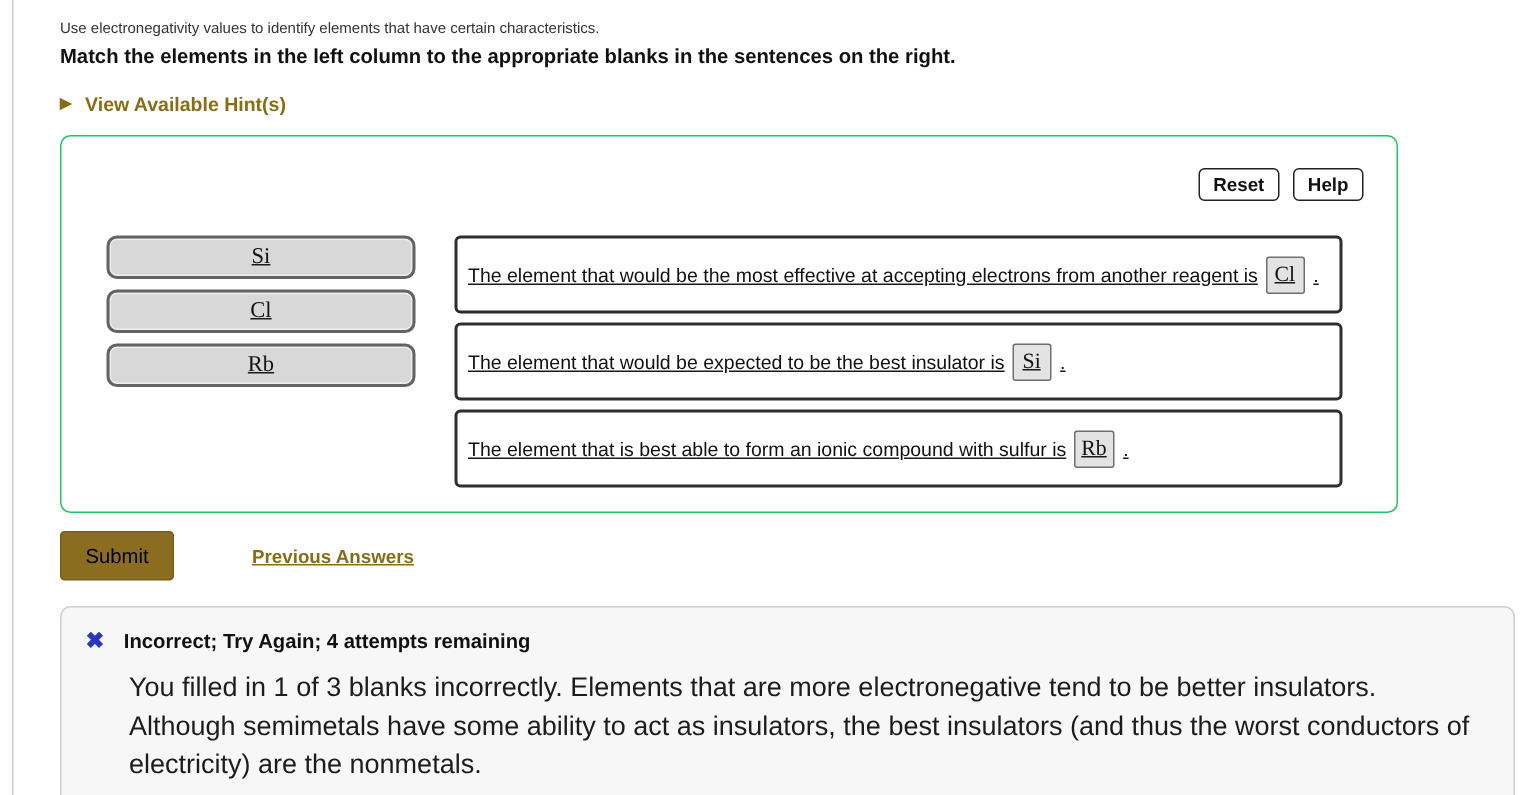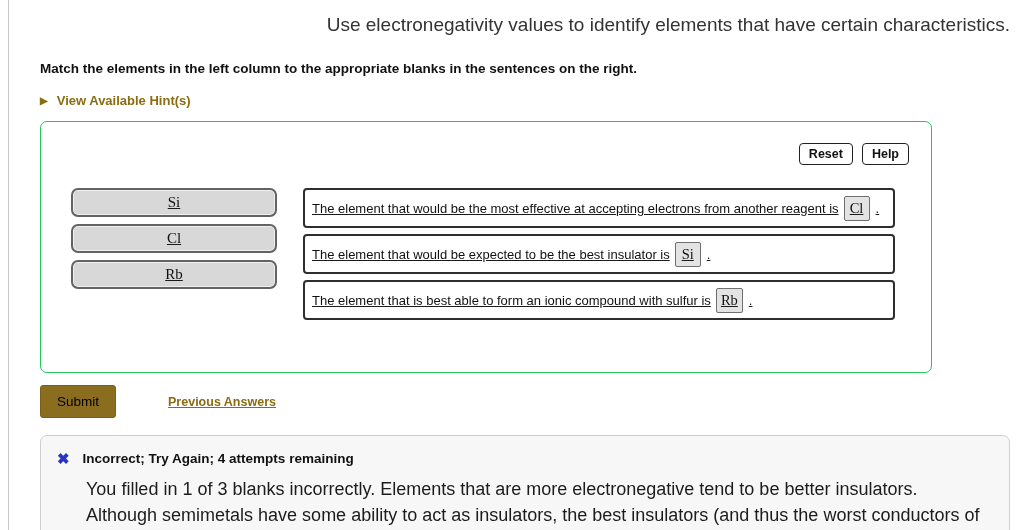--- a/index.html
+++ b/index.html
@@ -3,21 +3,21 @@
 <meta charset="utf-8">
 <style>
   * { margin:0; padding:0; box-sizing:border-box; }
   html, body { background:#ffffff; font-family:"Liberation Sans", sans-serif; color:#1a1a1a; }
   body { width:1024px; height:530px; position:relative; overflow:hidden; }
 
   .left-rule { position:absolute; left:8px; top:0; width:1px; height:530px; background:#c9c9c9; }
 
   .content { padding:14px 14px 0 40px; }
 
-  .instruction { font-size:19px; color:#333; margin-bottom:25px;text-align:right; }
+  .instruction { font-size:10px; color:#333; margin-bottom:5px; }
   .task { font-size:13.5px; font-weight:bold; color:#111; margin-bottom:17px; }
 
   .hints-toggle { display:flex; align-items:center; gap:9px; color:#8a6d13; font-weight:bold;
                   font-size:13px; cursor:pointer; margin-bottom:13px; width:max-content; }
   .hints-toggle .tri { font-size:10px; line-height:1; }
 
   .panel { width:892px; height:252px; border:1px solid #22c55e; border-radius:7px;
            background:#fff; position:relative; }
 
   .panel-toolbar { position:absolute; top:21px; right:22px; display:flex; gap:9px; }
@@ -27,21 +27,21 @@
 
   .match-area { position:absolute; top:66px; left:30px; right:36px; display:flex;text-decoration:underline; }
 
   .tiles { width:206px; margin-right:26px; }
   .tile { height:29px; background:#d8d8d8; border:2px solid #636363; border-radius:7px;
           margin-bottom:7px; display:flex; align-items:center; justify-content:center;
           font-family:"Liberation Serif", serif; font-size:15px; color:#111; cursor:grab;
           box-shadow: inset 0 0 0 1px #efefef; }
 
   .sentences { flex:1; }
-  .sentence { height:40px; border:2px solid #2e2e2e; border-radius:4px; background:#fff;
+  .sentence { height:52px; border:2px solid #2e2e2e; border-radius:4px; background:#fff;
               margin-bottom:6px; display:flex; align-items:center; padding:0 7px;
               font-size:13px; color:#111; white-space:nowrap; overflow:hidden; }
   .sentence .stext { white-space:nowrap; }
   .blank { display:inline-flex; align-items:center; justify-content:center; min-width:26px;
            height:25px; background:#e3e3e3; border:1px solid #6f6f6f; border-radius:2px;
            margin:0 5px; font-family:"Liberation Serif", serif; font-size:14.5px;
            padding:0 4px; cursor:grab; }
   .suffix { margin-left:1px; }
 
   .actions { display:flex; align-items:center; margin-top:12px; }

